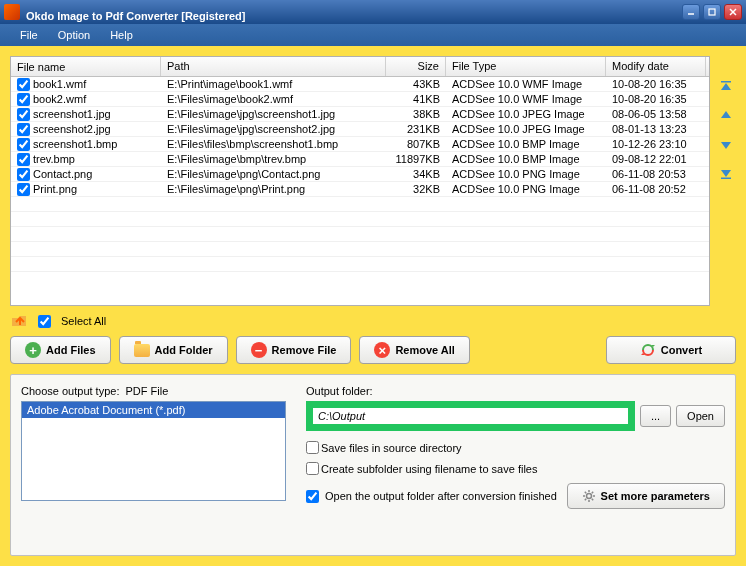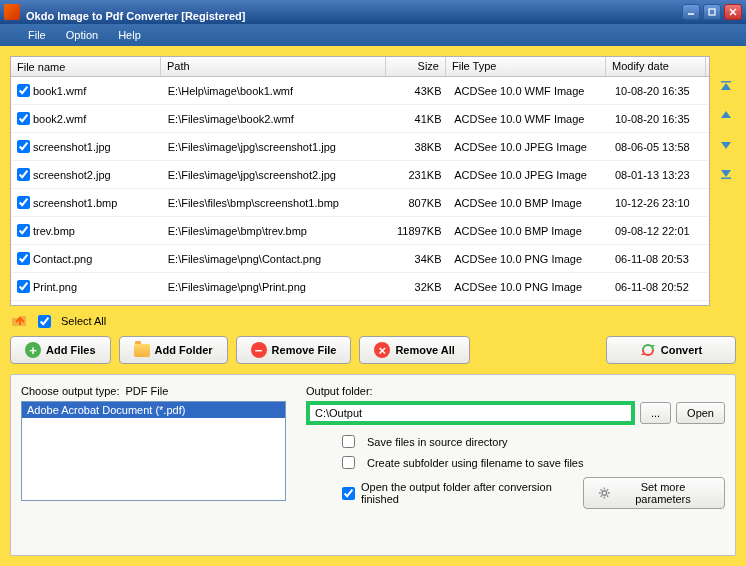--- a/index.html
+++ b/index.html
@@ -6,31 +6,31 @@
 body { background: #d4d0c8; width: 746px; height: 566px; overflow: hidden; }
 
 .titlebar { background: linear-gradient(to bottom, #4a7abc 0%, #1a4a8a 100%); height: 24px; display: flex; align-items: center; padding: 0 4px; color: #fff; }
 .titlebar-icon { width: 16px; height: 16px; margin-right: 6px; background: linear-gradient(135deg, #ff6600, #cc3300); border-radius: 2px; }
 .titlebar-text { flex: 1; font-weight: bold; margin-top: 8px; }
 .titlebar-btns { display: flex; gap: 3px; }
 .titlebar-btn { width: 18px; height: 16px; background: linear-gradient(to bottom, #6a9add, #3a6aac); border: 1px solid #2a5a9c; border-radius: 3px; display: flex; align-items: center; justify-content: center; cursor: pointer; }
 .titlebar-btn.close { background: linear-gradient(to bottom, #e77, #c33); border-color: #a22; }
 .titlebar-btn svg { width: 10px; height: 10px; }
 
-.menubar { background: linear-gradient(to bottom, #3a6fb0, #2a5f9f); height: 22px; display: flex; align-items: center; padding: 0 24px; gap: 12px; color: #fff; }
+.menubar { background: linear-gradient(to bottom, #3a6fb0, #2a5f9f); height: 22px; display: flex; align-items: center; padding: 0 16px; gap: 12px; color: #fff; }
 .menu-item { cursor: pointer; padding: 2px 4px; }
 
 .main-content { background: #fde047; padding: 10px; height: calc(100% - 46px); display: flex; flex-direction: column; }
 
 .file-table-wrap { display: flex; gap: 6px; flex: 0 0 auto; }
 .file-table { border: 1px solid #b0b0b0; background: #fff; flex: 1; height: 250px; overflow: hidden; }
 .table-header { display: flex; background: linear-gradient(to bottom, #fdfdfd, #ebebeb); border-bottom: 1px solid #c0c0c0; height: 20px; }
 .th { padding: 3px 6px; border-right: 1px solid #d0d0d0; white-space: nowrap; overflow: hidden; }
 .table-body { overflow-y: auto; height: calc(100% - 20px); }
-.tr { display: flex; height: 28px; border-bottom: 1px solid #f0f0f0; align-items: center; justify-content: space-between; }
+.tr { display: flex; height: 15px; border-bottom: 1px solid #f0f0f0; align-items: center; }
 .td { padding: 1px 6px; white-space: nowrap; overflow: hidden; text-overflow: ellipsis; }
 .col-name { width: 150px; display: flex; align-items: center; gap: 3px; }
 .col-path { width: 225px; }
 .col-size { width: 60px; text-align: right; }
 .col-type { width: 160px; }
 .col-date { width: 100px; }
 
 .side-arrows { display: flex; flex-direction: column; gap: 8px; padding-top: 22px; }
 .side-arrow { width: 20px; height: 20px; cursor: pointer; display: flex; align-items: center; justify-content: center; }
 
@@ -43,23 +43,23 @@
 .btn-convert { width: 130px; justify-content: center; }
 
 .bottom-panel { border: 1px solid #c0c0c0; border-radius: 2px; padding: 10px; display: flex; gap: 20px; background: #f8f8f5; flex: 1; }
 .output-type-section { width: 265px; }
 .output-type-label { margin-bottom: 4px; display: flex; gap: 6px; }
 .output-type-list { border: 1px solid #7a9ac0; background: #fff; height: 100px; }
 .output-type-item { background: #316ac5; color: #fff; padding: 2px 5px; }
 
 .output-folder-section { flex: 1; }
 .folder-row { display: flex; gap: 5px; margin-bottom: 10px; align-items: center; }
-.folder-input { flex: 1; border: 4px solid #22c55e; padding: 3px 5px; height: 24px; background: #fff; }
+.folder-input { flex: 1; border: 7px solid #22c55e; padding: 3px 5px; height: 30px; background: #fff; font-style: italic; }
 .small-btn { background: linear-gradient(to bottom, #fdfdfd, #e8e8e5); border: 1px solid #a0a0a0; border-radius: 3px; padding: 3px 10px; height: 22px; cursor: pointer; }
-.checkbox-row { display: flex; align-items: center; gap: 12px; margin-bottom: 8px; margin-left: 36px; }
+.checkbox-row { display: flex; align-items: center; gap: 2px; margin-bottom: 8px; }
 
 input[type=checkbox] { width: 13px; height: 13px; cursor: pointer; }
 
 .icon-circle { width: 16px; height: 16px; border-radius: 50%; display: flex; align-items: center; justify-content: center; color: #fff; font-weight: bold; font-size: 13px; line-height: 1; }
 .icon-add { background: #4caf50; }
 .icon-remove { background: #f44336; }
 .icon-folder { width: 16px; height: 13px; background: linear-gradient(to bottom, #ffd966, #f4b042); border-radius: 2px; position: relative; }
 .icon-folder::before { content: ''; position: absolute; top: -3px; left: 1px; width: 6px; height: 3px; background: #f4b042; border-radius: 1px 1px 0 0; }
 .icon-convert { width: 16px; height: 16px; }
 .icon-gear { width: 14px; height: 14px; }
@@ -105,21 +105,21 @@
         <div class="th col-size">Size</div>
         <div class="th col-type">File Type</div>
         <div class="th col-date">Modify date</div>
       </div>
       <div class="table-body" id="table-body">
           <div class="tr">
             <div class="td col-name">
               <input type="checkbox" checked="" style="">
               <span>book1.wmf</span>
             </div>
-            <div class="td col-path">E:\Help\image\book1.wmf</div>
+            <div class="td col-path">E:\Print\image\book1.wmf</div>
             <div class="td col-size">43KB</div>
             <div class="td col-type">ACDSee 10.0 WMF Image</div>
             <div class="td col-date">10-08-20 16:35</div>
           </div>
           <div class="tr">
             <div class="td col-name">
               <input type="checkbox" checked="" style="">
               <span>book2.wmf</span>
             </div>
             <div class="td col-path">E:\Files\image\book2.wmf</div>
@@ -281,21 +281,21 @@
       </div>
       <div class="checkbox-row">
         <input type="checkbox" style="">
         <span>Create subfolder using filename to save files</span>
       </div>
       <div class="checkbox-row" style="display:flex; justify-content:space-between; align-items:center;">
         <div style="display:flex; align-items:center; gap:6px;">
           <input type="checkbox" checked="" style="">
           <span>Open the output folder after conversion finished</span>
         </div>
-        <button class="btn" style="height:32px; font-weight:normal;">
+        <button class="btn" style="height:26px; font-weight:bold;">
           <svg class="icon-gear" viewBox="0 0 14 14">
               <circle cx="7" cy="7" r="2.5" fill="none" stroke="#888" stroke-width="1.5"></circle>
               <path d="M7 1 L7 3 M7 11 L7 13 M1 7 L3 7 M11 7 L13 7 M2.8 2.8 L4.2 4.2 M9.8 9.8 L11.2 11.2 M11.2 2.8 L9.8 4.2 M4.2 9.8 L2.8 11.2" stroke="#888" stroke-width="1.5"></path>
             </svg>
           <span>Set more parameters</span>
         </button>
       </div>
     </div>
   </div>
 </div>

